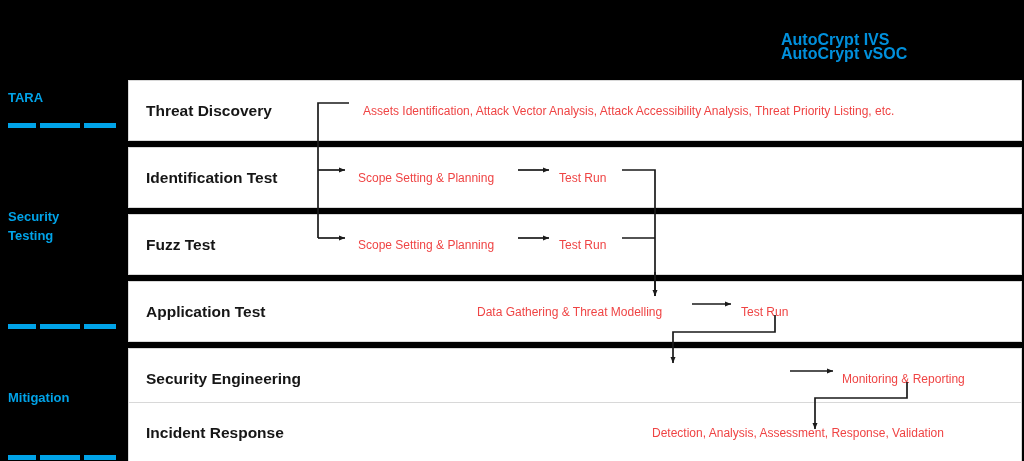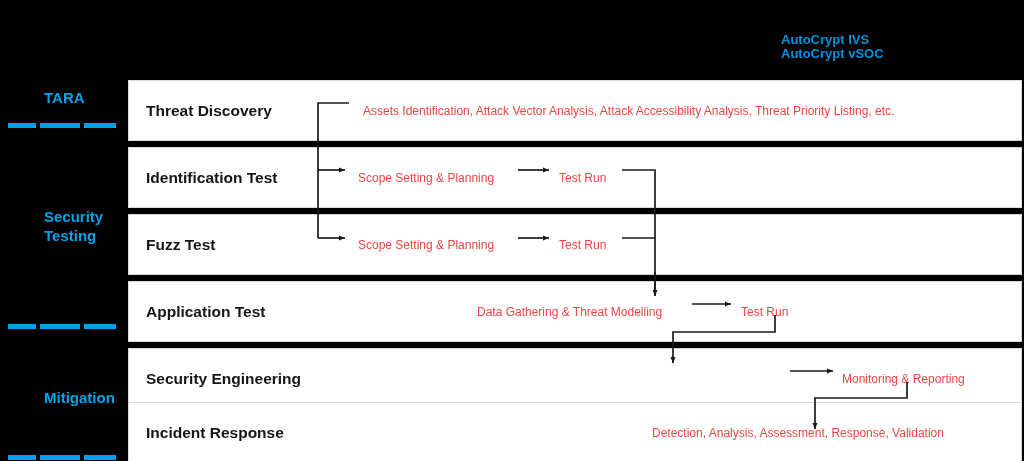--- a/index.html
+++ b/index.html
@@ -15,26 +15,25 @@
     font-family: "Liberation Sans", sans-serif;
     background: #000000;
   }
 
   
   .phase-label {
     position: absolute;
     color: #00A3E8;
     font-family: "Liberation Sans", sans-serif;
     font-weight: bold;
-    font-size: 15px;
+    font-size: 13px;
     line-height: 19px;
     letter-spacing: 0px;
     left: 8px;
     white-space: pre-line;
-    margin-left: 36px;
   }
   #phase-tara     { top: 88px; }
   #phase-testing  { top: 207px; }
   #phase-mitig    { top: 388px; }
 
   
   .divider {
     position: absolute;
     left: 8px;
     width: 108px;
@@ -51,21 +50,21 @@
   #divider-3 { top: 455px; }
 
   
   #product-callout {
     position: absolute;
     left: 781px;
     top: 33px;
     color: #0090DC;
     font-family: "Liberation Sans", sans-serif;
     font-weight: bold;
-    font-size: 13px;
+    font-size: 16px;
     line-height: 13.5px;
     white-space: pre-line;
   }
 
   
   .row {
     position: absolute;
     left: 128px;
     width: 894px;
     height: 61px;

